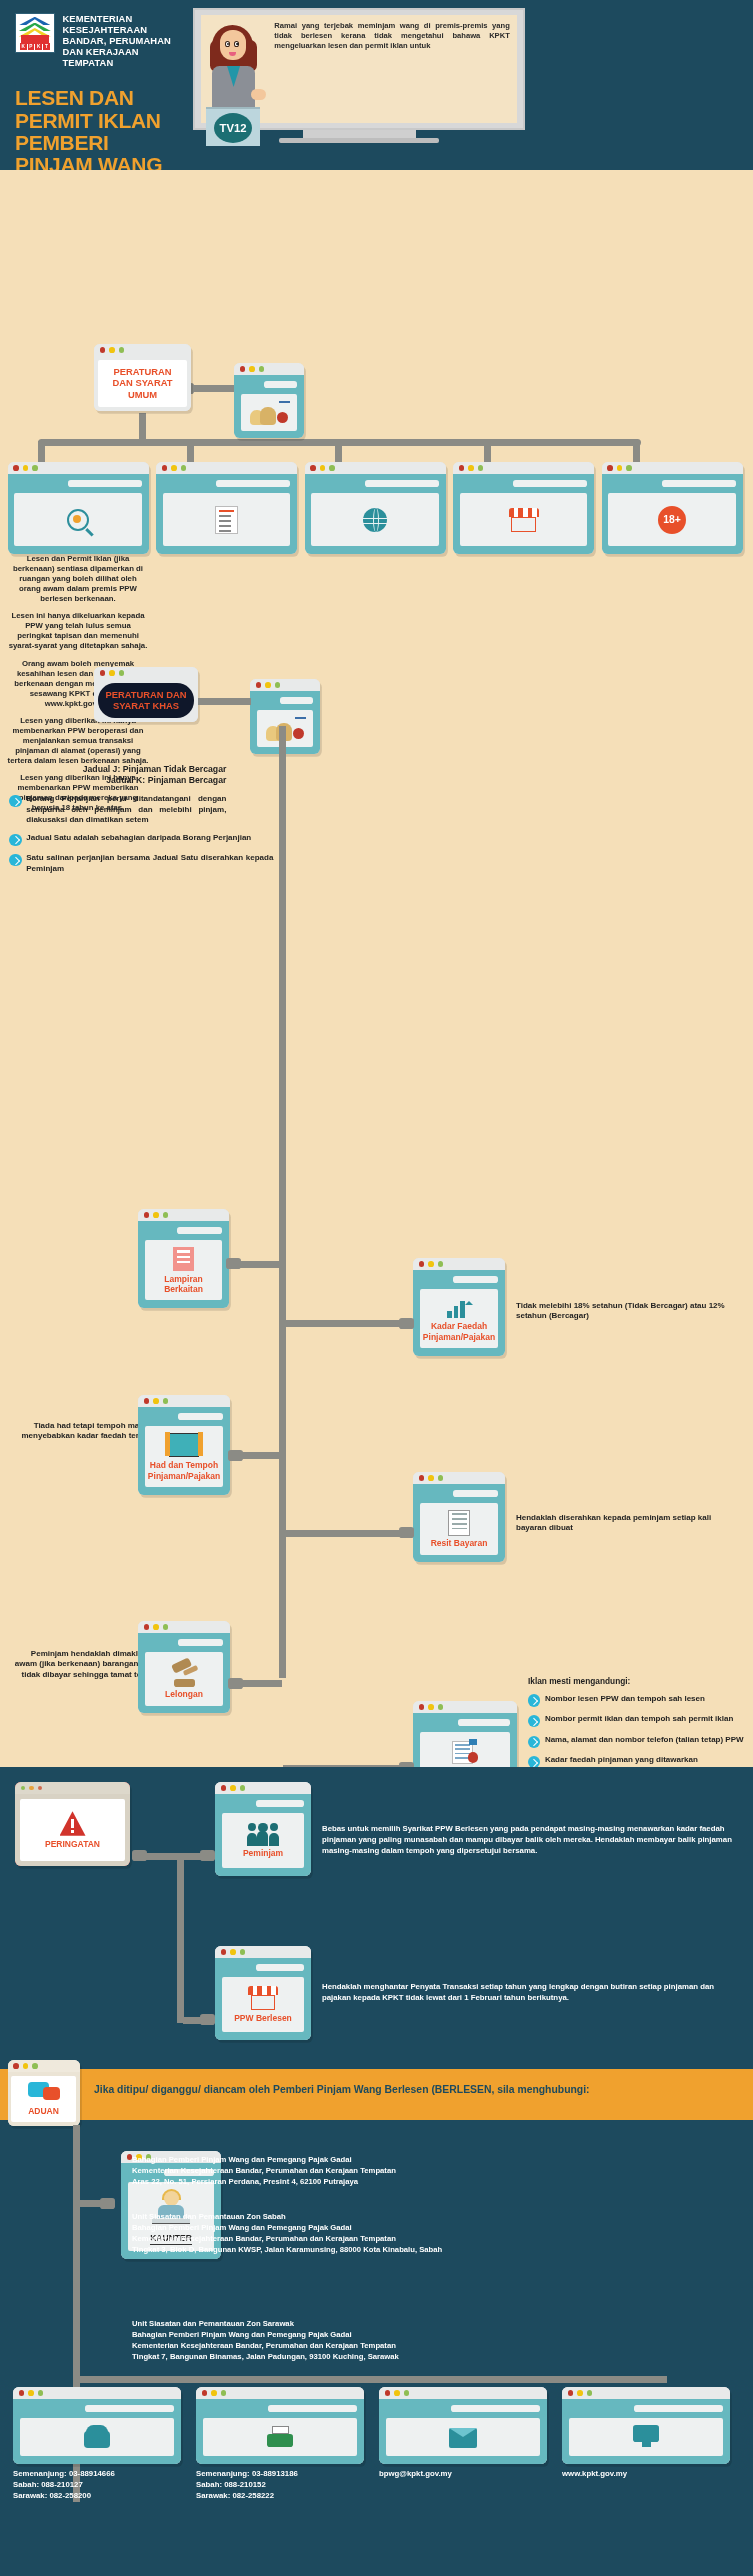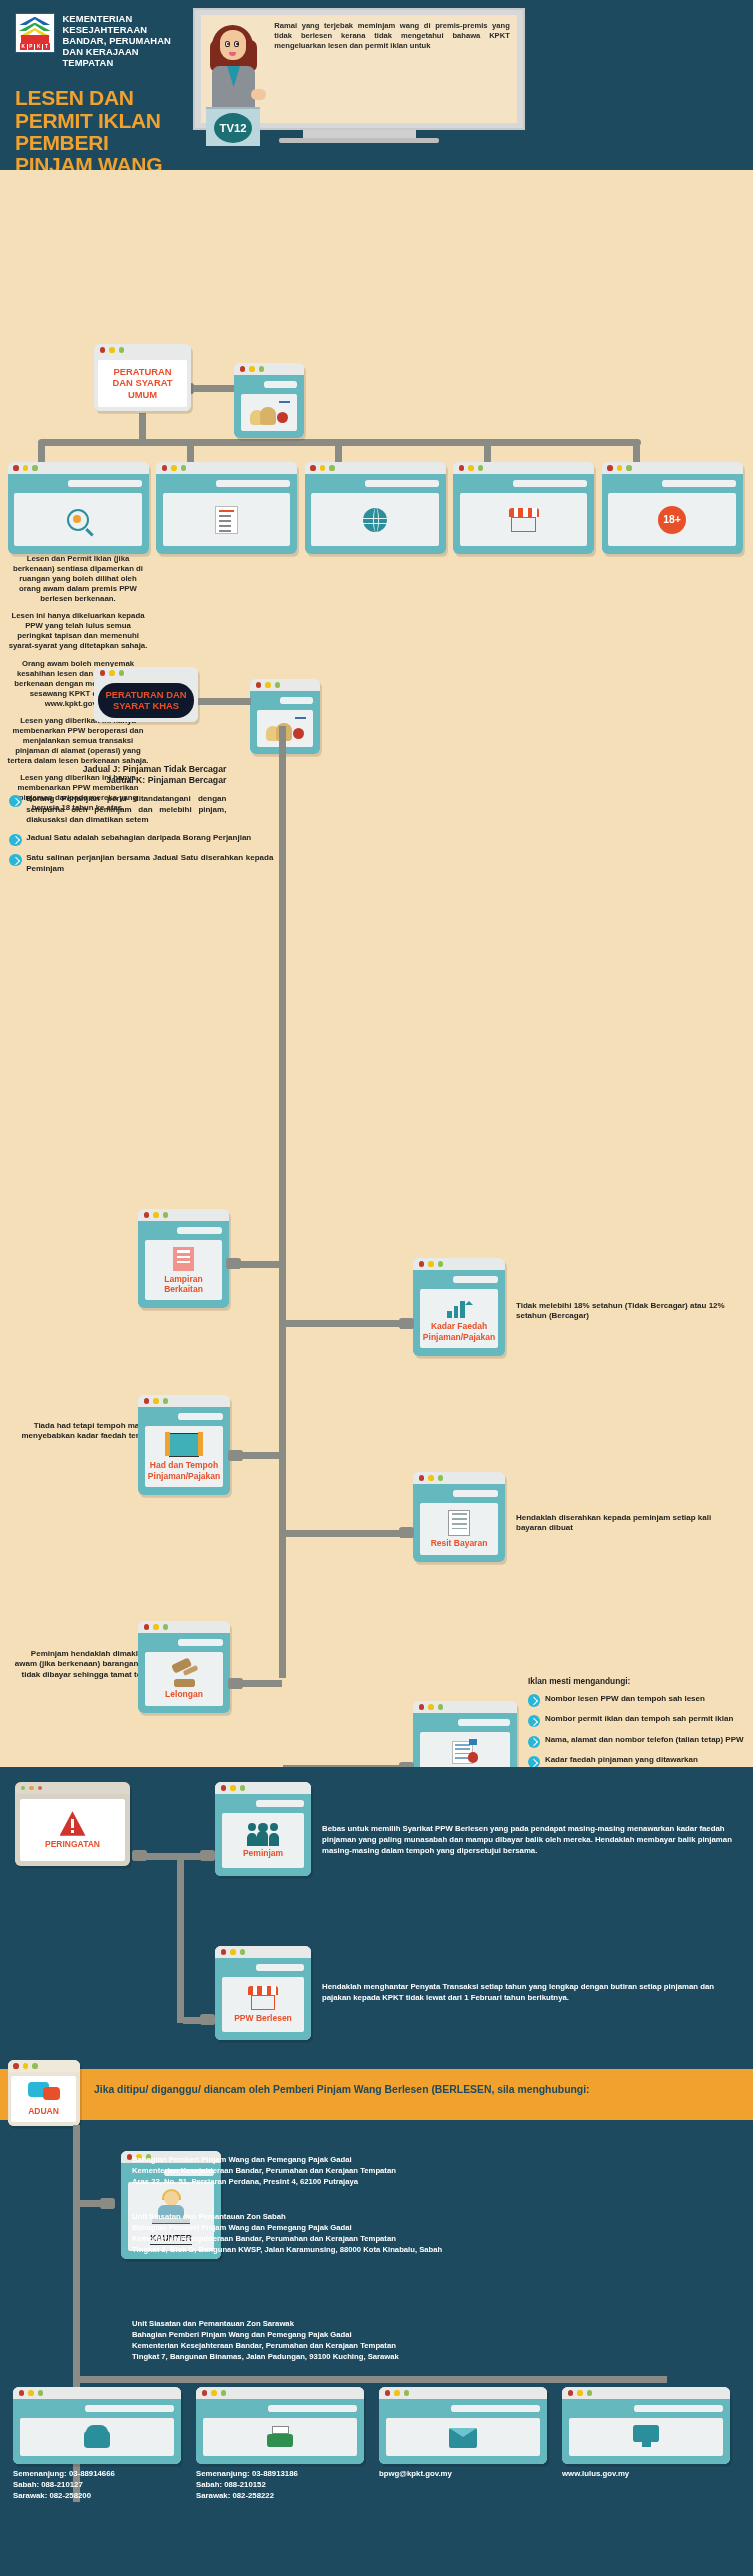--- a/index.html
+++ b/index.html
@@ -804,19 +804,19 @@
         <div class="teal">
               <div class="urlbar"></div>
               <div class="page" style="min-height:38px;">
           <div class="web-ic">
                   <span class="s"></span>
                   <span class="st"></span>
                 </div>
         </div>
             </div>
           </div>
-        <div class="pnum" style="white-space:pre-line;">www.lulus.gov.my</div>
+        <div class="pnum" style="white-space:pre-line;">www.kpkt.gov.my</div>
       </div>
     </div>
   </div>
 
 </div>
 
 
 </body></html>

